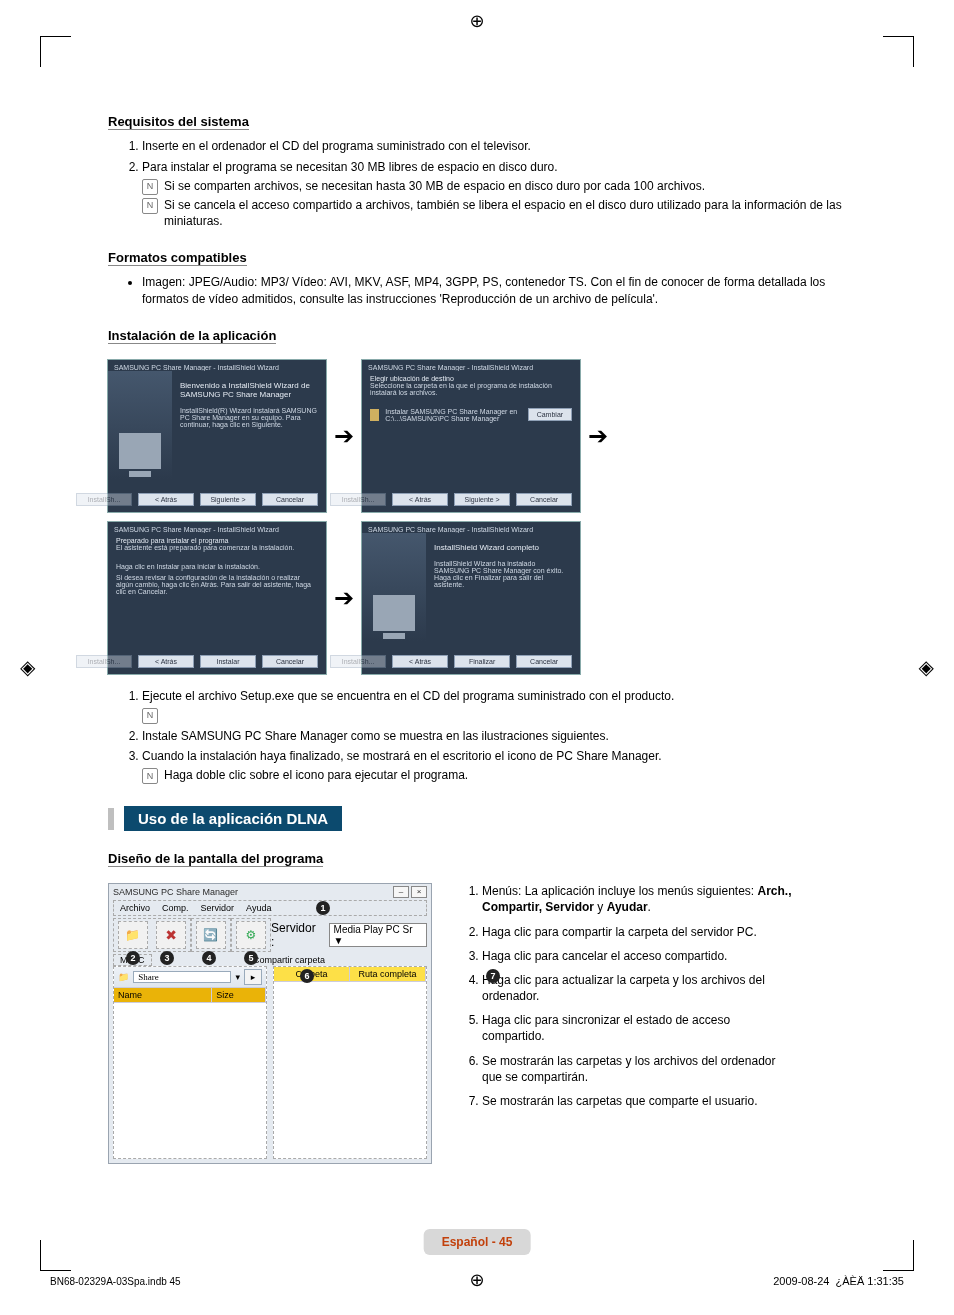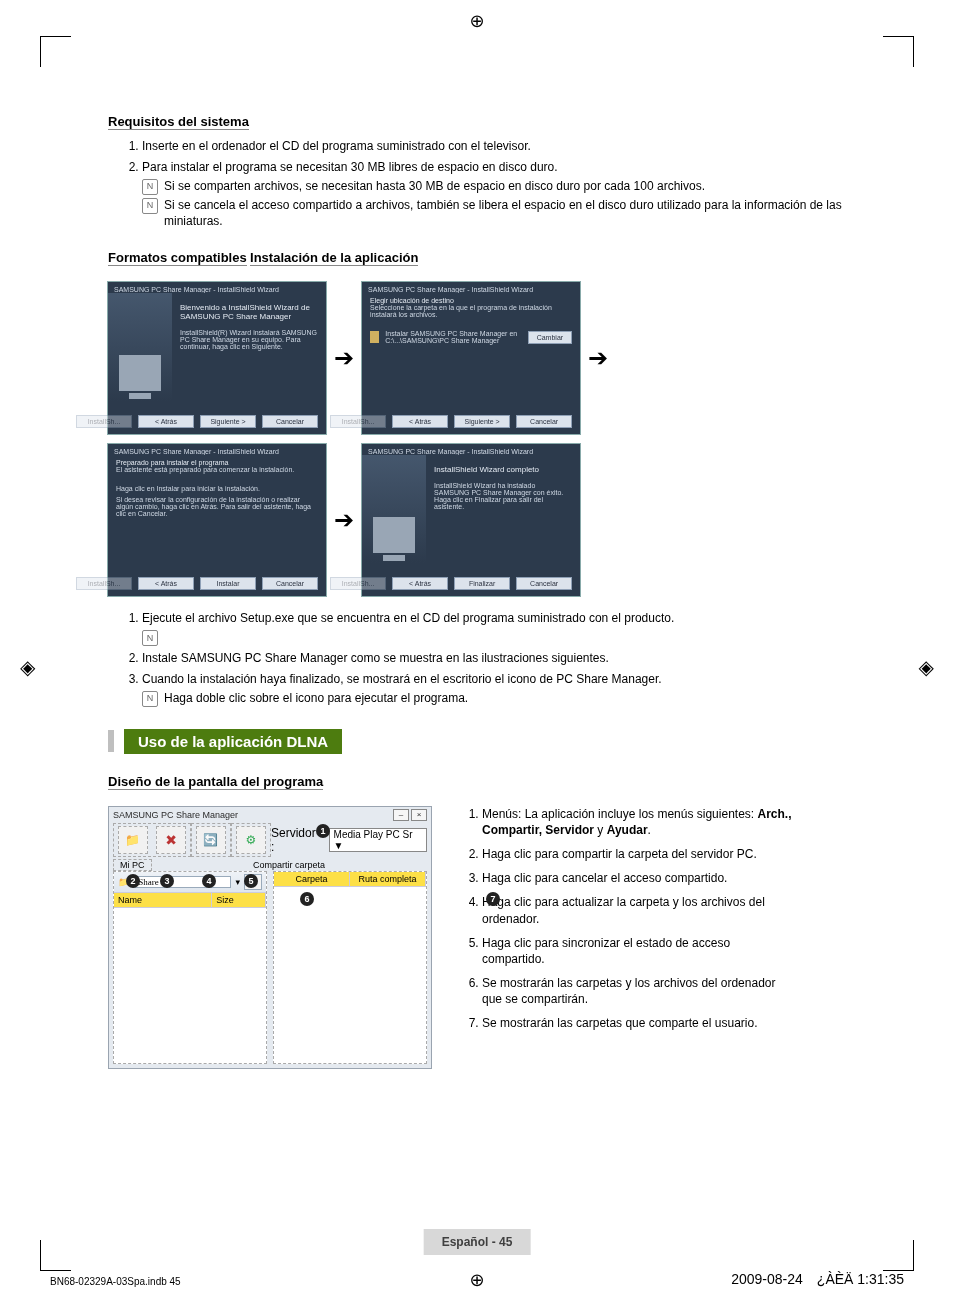--- a/index.html
+++ b/index.html
@@ -192,21 +192,21 @@
   }
 
   
   .section-bar-wrap {
     display:flex;align-items:center;gap:10px;margin:22px 0 6px 0;
   }
   .section-bar-gray {
     width:6px;height:22px;background:#bfbfbf;
   }
   .section-bar {
-    background:#4d7c0f;color:#fff;font-weight:bold;font-size:15px;
+    background:#0c4a6e;color:#fff;font-weight:bold;font-size:15px;
     padding:4px 14px;
   }
 
   
   .app-row {
     display:flex;gap:30px;align-items:flex-start;margin-top:8px;
   }
   .app-shot {
     width: 324px;
     position:relative;
@@ -257,21 +257,21 @@
   .pane-header .field {
     flex:1;background:#fff;border:1px solid #9ab;padding:0 4px;font-family:Liberation Serif, serif;
   }
   .pane-header .go {
     width:16px;height:14px;border:1px solid #9ab;background:#f4f4f4;text-align:center;font-size:9px;line-height:14px;
   }
   .folder-table {
     font-size:9px;
   }
   .folder-table .thead {
-    display:flex;background:#fde047;border-bottom:1px solid #ccd;
+    display:flex;background:#eab308;border-bottom:1px solid #ccd;
   }
   .folder-table .thead > div {
     padding:2px 4px;border-right:1px solid #ccd;
   }
   .col-name{flex:2}.col-size{flex:1}
   .folder-row{display:flex;align-items:center;gap:4px;padding:1px 4px;}
   .mini-folder{width:10px;height:8px;background:#e0c36b;display:inline-block;}
   .pane-right-head {
     display:flex;font-size:9px;
   }
@@ -293,28 +293,28 @@
     font-size: 12px;
   }
   .desc-list ol {
     margin:0;padding-left:20px;
   }
   .desc-list li { margin-bottom:8px; line-height:1.35; }
 
   
   .page-footer-pill {
     position:absolute;bottom:60px;left:50%;transform:translateX(-50%);
-    background:#d8d8d8;font-weight:bold;font-size:12px;padding:6px 18px;color:#404040;
+    background:#d8d8d8;font-weight:bold;font-size:12px;padding:6px 18px;color:#c2410c;border-radius:6px;
   }
   .print-footer-left {
     position:absolute;bottom:28px;left:50px;font-size:10px;color:#000;
   }
   .print-footer-right {
-    position:absolute;bottom:28px;right:50px;font-size:14px;color:#000;
-    display:flex;gap:14px;
+    position:absolute;bottom:28px;right:50px;font-size:11px;color:#000;
+    display:flex;gap:6px;
   }
 </style>
 </head>
 <body>
 
 <div class="page">
   <div class="registration-mark reg-top">⊕</div>
   <div class="registration-mark reg-bottom">⊕</div>
   <div class="side-arrow arrow-left">◈</div>
   <div class="side-arrow arrow-right">◈</div>
@@ -337,20 +337,23 @@
         </div>
         <div class="note-line">
           <span class="note-icon">N</span>
           <span>Si se cancela el acceso compartido a archivos, también se libera el espacio en el disco duro utilizado para la información de las miniaturas.</span>
         </div>
       </li>
     </ol>
 
     
     <div class="section-title">Formatos compatibles</div>
+    <ul class="bullet">
+      <li>Imagen: JPEG/Audio: MP3/ Vídeo: AVI, MKV, ASF, MP4, 3GPP, PS, contenedor TS. Con el fin de conocer de forma detallada los formatos de vídeo admitidos, consulte las instrucciones 'Reproducción de un archivo de película'.</li>
+    </ul>
 
     
     <div class="section-title">Instalación de la aplicación</div>
 
     <div class="install-grid">
 
       <div class="install-row">
 
         <div class="wiz">
           <div class="wiz-title">SAMSUNG PC Share Manager - InstallShield Wizard</div>
@@ -468,20 +471,26 @@
     
     <div class="app-row">
       <div class="app-shot">
         <div class="app-frame">
           <div class="app-titlebar">
             <span>SAMSUNG PC Share Manager</span>
             <span class="app-win-ctrls">
               <span class="win-ctrl">–</span>
               <span class="win-ctrl">×</span>
             </span>
+          </div>
+          <div class="app-menu">
+            <span>Archivo</span>
+            <span>Comp.</span>
+            <span>Servidor</span>
+            <span>Ayuda</span>
           </div>
           <div class="app-toolbar-row">
             <div class="app-btn-group" style="border:1px dashed #aaa;padding:2px 4px">
               <div class="tool-btn">📁</div>
               <div class="tool-btn stop">✖</div>
             </div>
             <div class="app-btn-group" style="border:1px dashed #aaa;padding:2px 4px">
               <div class="tool-btn">🔄</div>
             </div>
             <div class="app-btn-group" style="border:1px dashed #aaa;padding:2px 4px">

